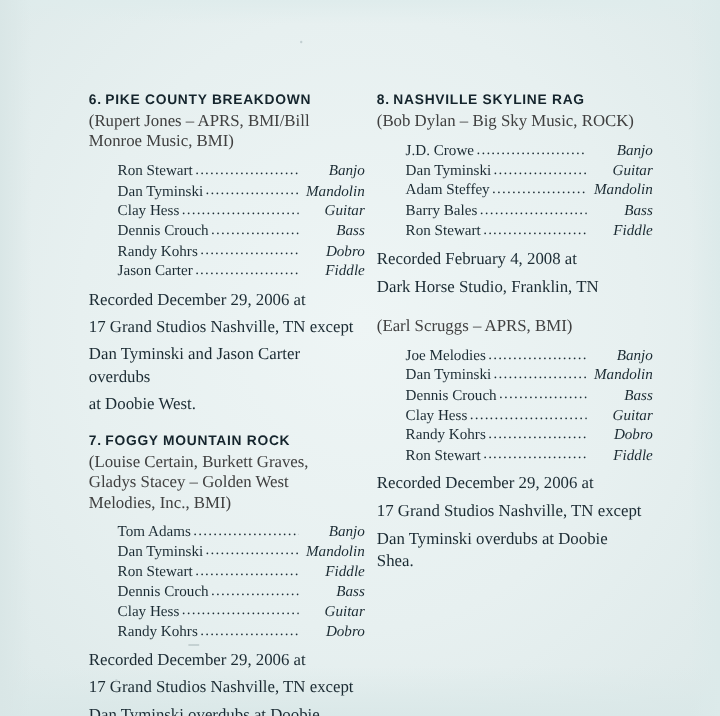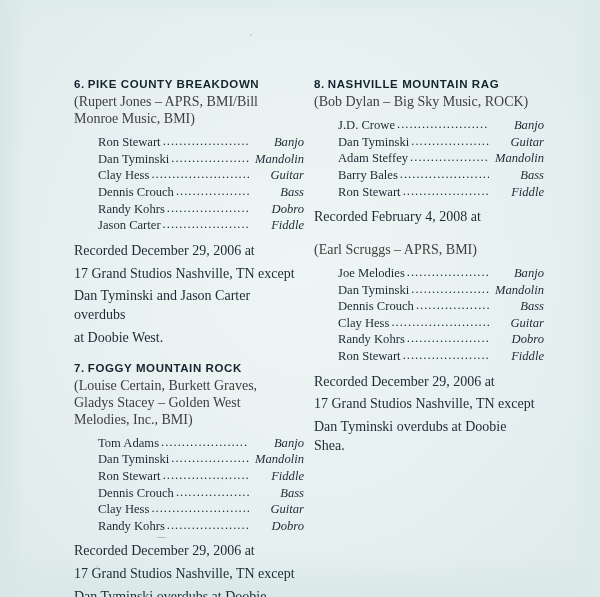--- a/index.html
+++ b/index.html
@@ -225,21 +225,21 @@
         </ul>
         <div>
           <p class="note">Recorded December 29, 2006 at</p>
           <p class="note">17 Grand Studios Nashville, TN except</p>
           <p class="note">Dan Tyminski overdubs at Doobie Shea.</p>
         </div>
       </div>
     </div>
   <div class="col col-right">
       <div class="track">
-        <div class="track-title"><span class="track-num">8.</span><span>NASHVILLE MOUNTAIN RAG</span></div>
+        <div class="track-title"><span class="track-num">8.</span><span>NASHVILLE SKYLINE RAG</span></div>
         <div class="credit">(Bob Dylan – Big Sky Music, ROCK)</div>
         <ul class="personnel">
           <li>
             <span class="p-name">J.D. Crowe</span>
             <span class="p-dots">........................................</span>
             <span class="p-instrument">Banjo</span>
           </li>
           <li>
             <span class="p-name">Dan Tyminski</span>
             <span class="p-dots">........................................</span>
@@ -256,20 +256,21 @@
             <span class="p-instrument">Bass</span>
           </li>
           <li>
             <span class="p-name">Ron Stewart</span>
             <span class="p-dots">........................................</span>
             <span class="p-instrument">Fiddle</span>
           </li>
         </ul>
         <div>
           <p class="note">Recorded February 4, 2008 at</p>
+          <p class="note">Dark Horse Studio, Franklin, TN</p>
         </div>
       </div>
       <div class="track">
         <div class="credit">(Earl Scruggs – APRS, BMI)</div>
         <ul class="personnel">
           <li>
             <span class="p-name">Joe Melodies</span>
             <span class="p-dots">........................................</span>
             <span class="p-instrument">Banjo</span>
           </li>

